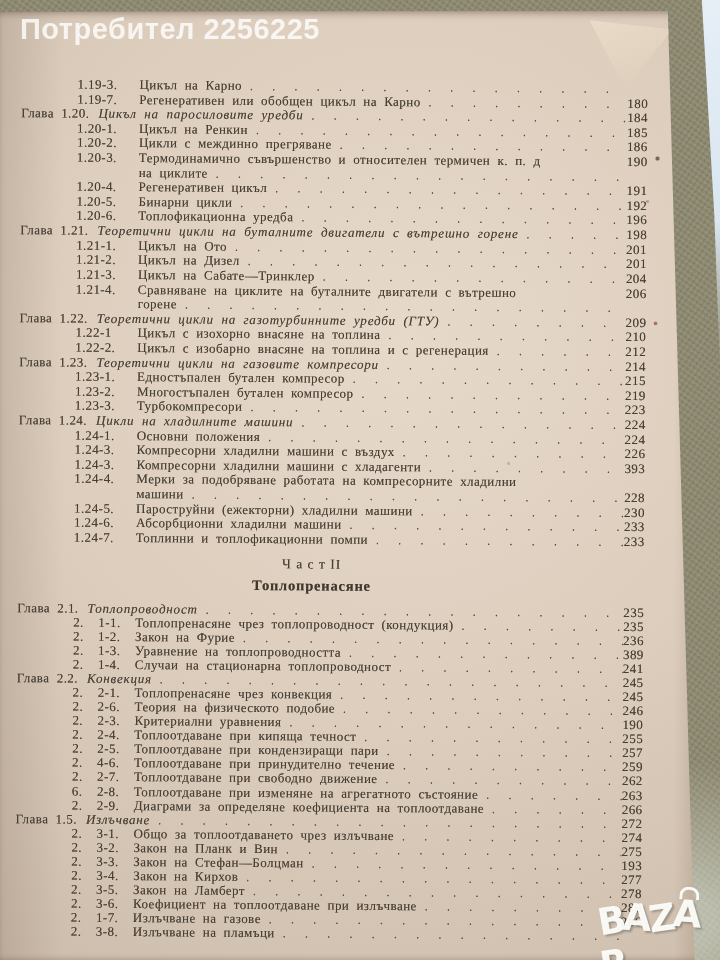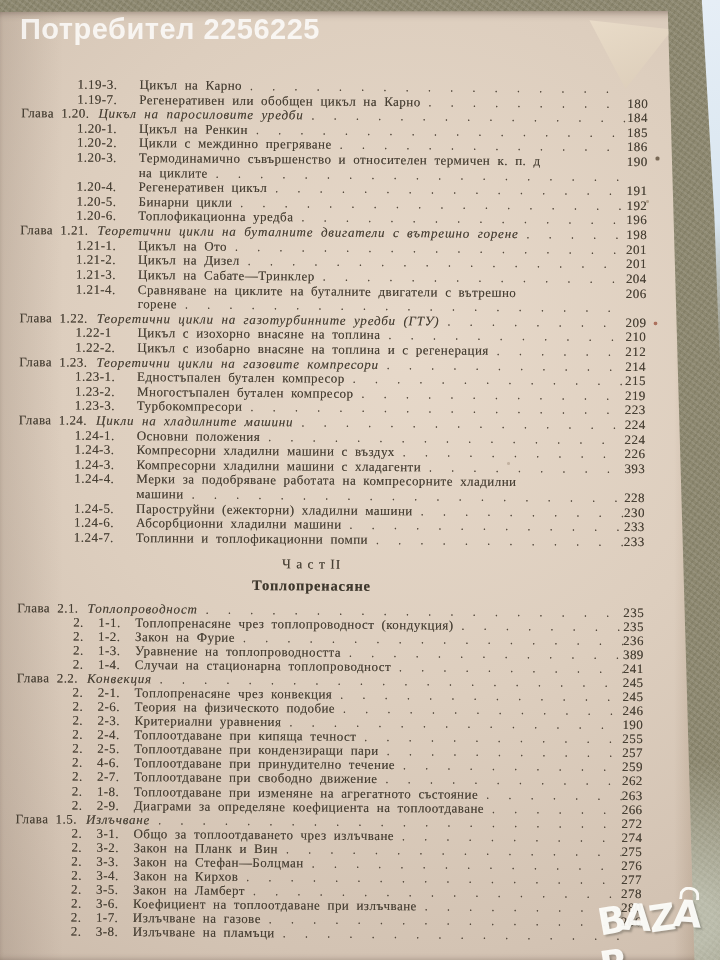--- a/index.html
+++ b/index.html
@@ -362,21 +362,21 @@
             <span class="lead">. . . . . . . . . . . . . . . . . . . . . . . . . . . . . . . . . . . . . . . . . . . . . . . . . . . . . . . . . . . . </span>
             <span class="pg">259</span>
           </div>
           <div class="row e">
             <span class="num">2.  2-7.</span>
             <span class="ttl">Топлоотдаване при свободно движение</span>
             <span class="lead">. . . . . . . . . . . . . . . . . . . . . . . . . . . . . . . . . . . . . . . . . . . . . . . . . . . . . . . . . . . . </span>
             <span class="pg">262</span>
           </div>
           <div class="row e">
-            <span class="num">2.  1-8.</span>
+            <span class="num">6.  2-8.</span>
             <span class="ttl">Топлоотдаване  при изменяне на агрегатното състояние</span>
             <span class="lead">. . . . . . . . . . . . . . . . . . . . . . . . . . . . . . . . . . . . . . . . . . . . . . . . . . . . . . . . . . . . </span>
             <span class="pg">263</span>
           </div>
           <div class="row e">
             <span class="num">2.  2-9.</span>
             <span class="ttl">Диаграми за  определяне  коефициента на топлоотдаване</span>
             <span class="lead">. . . . . . . . . . . . . . . . . . . . . . . . . . . . . . . . . . . . . . . . . . . . . . . . . . . . . . . . . . . . </span>
             <span class="pg">266</span>
           </div>
@@ -395,21 +395,21 @@
           <div class="row e">
             <span class="num">2.  3-2.</span>
             <span class="ttl">Закон на Планк и Вин</span>
             <span class="lead">. . . . . . . . . . . . . . . . . . . . . . . . . . . . . . . . . . . . . . . . . . . . . . . . . . . . . . . . . . . . </span>
             <span class="pg">275</span>
           </div>
           <div class="row e">
             <span class="num">2.  3-3.</span>
             <span class="ttl">Закон на Стефан—Болцман</span>
             <span class="lead">. . . . . . . . . . . . . . . . . . . . . . . . . . . . . . . . . . . . . . . . . . . . . . . . . . . . . . . . . . . . </span>
-            <span class="pg">276</span>
+            <span class="pg">193</span>
           </div>
           <div class="row e">
             <span class="num">2.  3-4.</span>
             <span class="ttl">Закон на Кирхов</span>
             <span class="lead">. . . . . . . . . . . . . . . . . . . . . . . . . . . . . . . . . . . . . . . . . . . . . . . . . . . . . . . . . . . . </span>
             <span class="pg">277</span>
           </div>
           <div class="row e">
             <span class="num">2.  3-5.</span>
             <span class="ttl">Закон на Ламберт</span>

